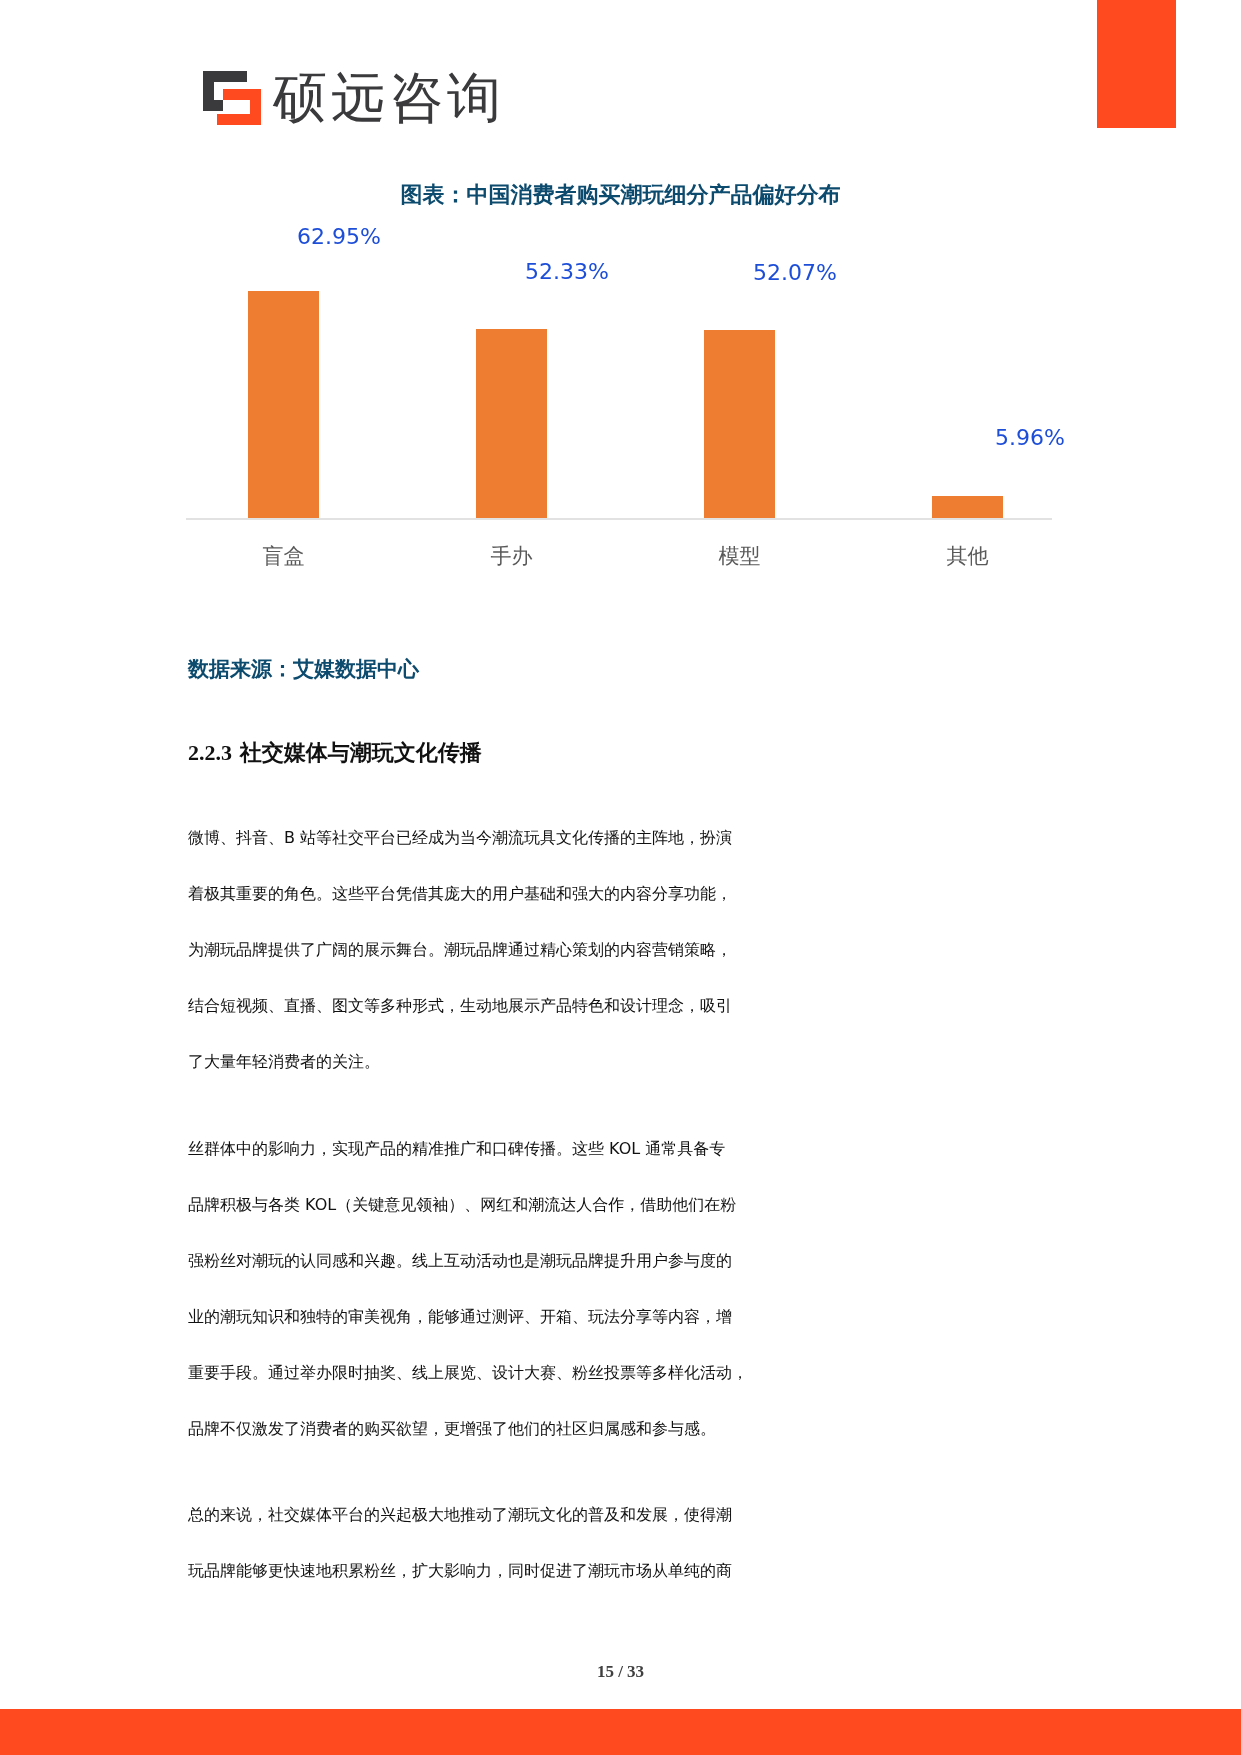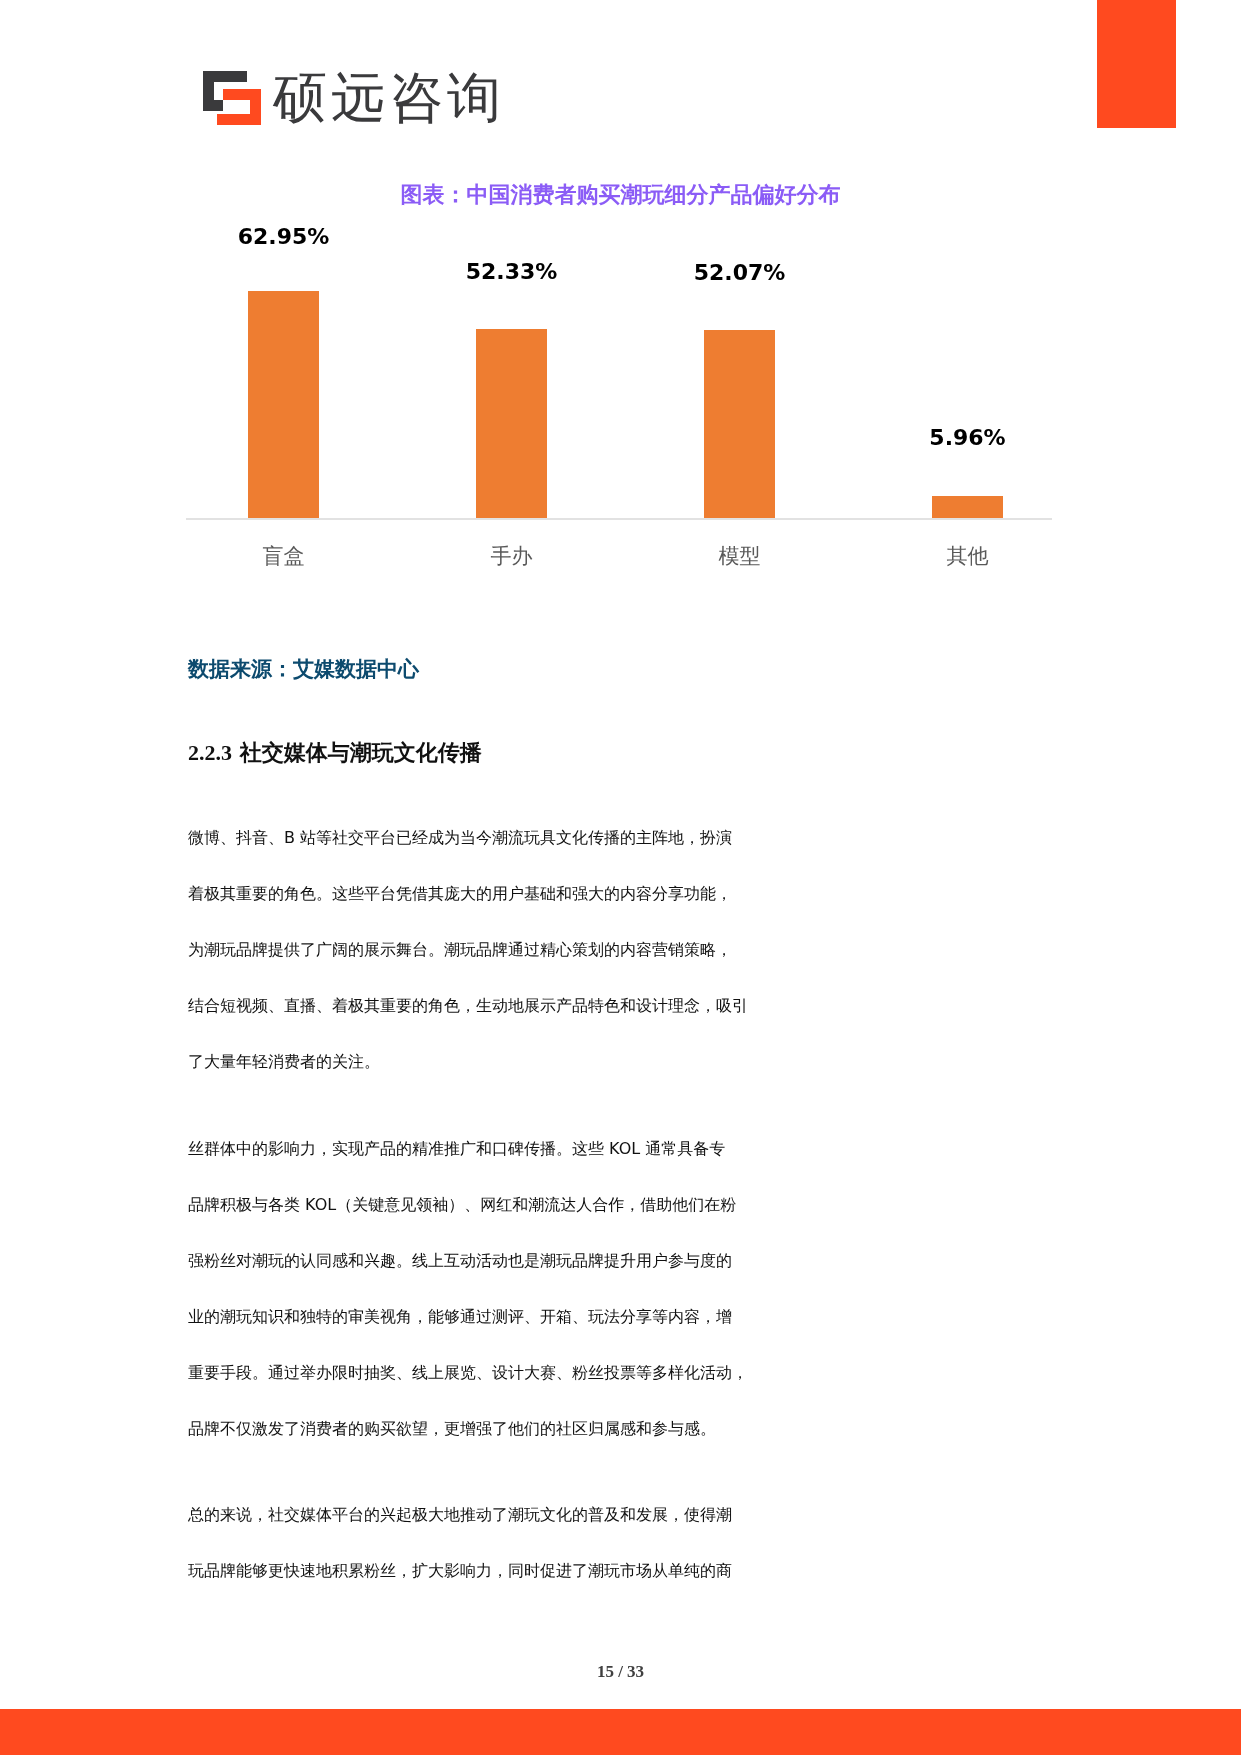--- a/index.html
+++ b/index.html
@@ -21,39 +21,38 @@
     position: absolute; left: 203px; top: 66px; height: 64px;
     display: flex; align-items: center;
   }
   .logo-icon { width: 58px; height: 54px; margin-right: 12px; }
   .logo-text {
     font-size: 54px; color: #3a3a3c; letter-spacing: 4px;
     font-family: "DejaVu Sans", sans-serif; line-height: 64px;
   }
   .chart-title {
     position: absolute; left: 0; width: 1241px; top: 180px;
-    text-align: center; font-size: 22px; font-weight: bold; color: #8b5cf6;
+    text-align: center; font-size: 22px; font-weight: bold; color: #0c4a6e;
   }
   .chart {
     position: absolute; left: 186px; top: 240px; width: 866px; height: 340px;
   }
   .axis-line {
     position: absolute; left: 0; top: 278px; width: 866px; height: 2px;
     background: #e2e2e2;
   }
   .bar-group { position: absolute; top: 0; width: 228px; height: 340px; }
   .bar {
     position: absolute; left: 62px; width: 71px; bottom: 62px;
     background: #EE7D31;
   }
   .bar-value {
-    position: absolute; left: 0; width: 195px; text-align: center;
-    font-size: 22px; color: #000000;
+    position: absolute; left: 0; width: 195px; text-align: right;
+    font-size: 22px; color: #1d4ed8;
     font-family: "DejaVu Sans", sans-serif;
-    font-weight: bold;
   }
   .bar-label {
     position: absolute; left: 0; width: 195px; top: 302px; text-align: center;
     font-size: 21px; color: #595959;
   }
   .source {
     position: absolute; left: 188px; top: 655px;
     font-size: 21px; font-weight: bold; color: #0c4a6e;
   }
   .section-heading {
@@ -121,21 +120,21 @@
 
 <div class="section-heading">
   <span class="num">2.2.3</span>
   <span>社交媒体与潮玩文化传播</span>
 </div>
 
 <div class="para" style="top:810px;">
   <span class="line">微博、抖音、B 站等社交平台已经成为当今潮流玩具文化传播的主阵地，扮演</span>
   <span class="line">着极其重要的角色。这些平台凭借其庞大的用户基础和强大的内容分享功能，</span>
   <span class="line">为潮玩品牌提供了广阔的展示舞台。潮玩品牌通过精心策划的内容营销策略，</span>
-  <span class="line">结合短视频、直播、着极其重要的角色，生动地展示产品特色和设计理念，吸引</span>
+  <span class="line">结合短视频、直播、图文等多种形式，生动地展示产品特色和设计理念，吸引</span>
   <span class="line">了大量年轻消费者的关注。</span>
 </div>
 
 <div class="para" style="top:1121px;">
   <span class="line">丝群体中的影响力，实现产品的精准推广和口碑传播。这些 KOL 通常具备专</span>
   <span class="line">品牌积极与各类 KOL（关键意见领袖）、网红和潮流达人合作，借助他们在粉</span>
   <span class="line">强粉丝对潮玩的认同感和兴趣。线上互动活动也是潮玩品牌提升用户参与度的</span>
   <span class="line">业的潮玩知识和独特的审美视角，能够通过测评、开箱、玩法分享等内容，增</span>
   <span class="line">重要手段。通过举办限时抽奖、线上展览、设计大赛、粉丝投票等多样化活动，</span>
   <span class="line">品牌不仅激发了消费者的购买欲望，更增强了他们的社区归属感和参与感。</span>

